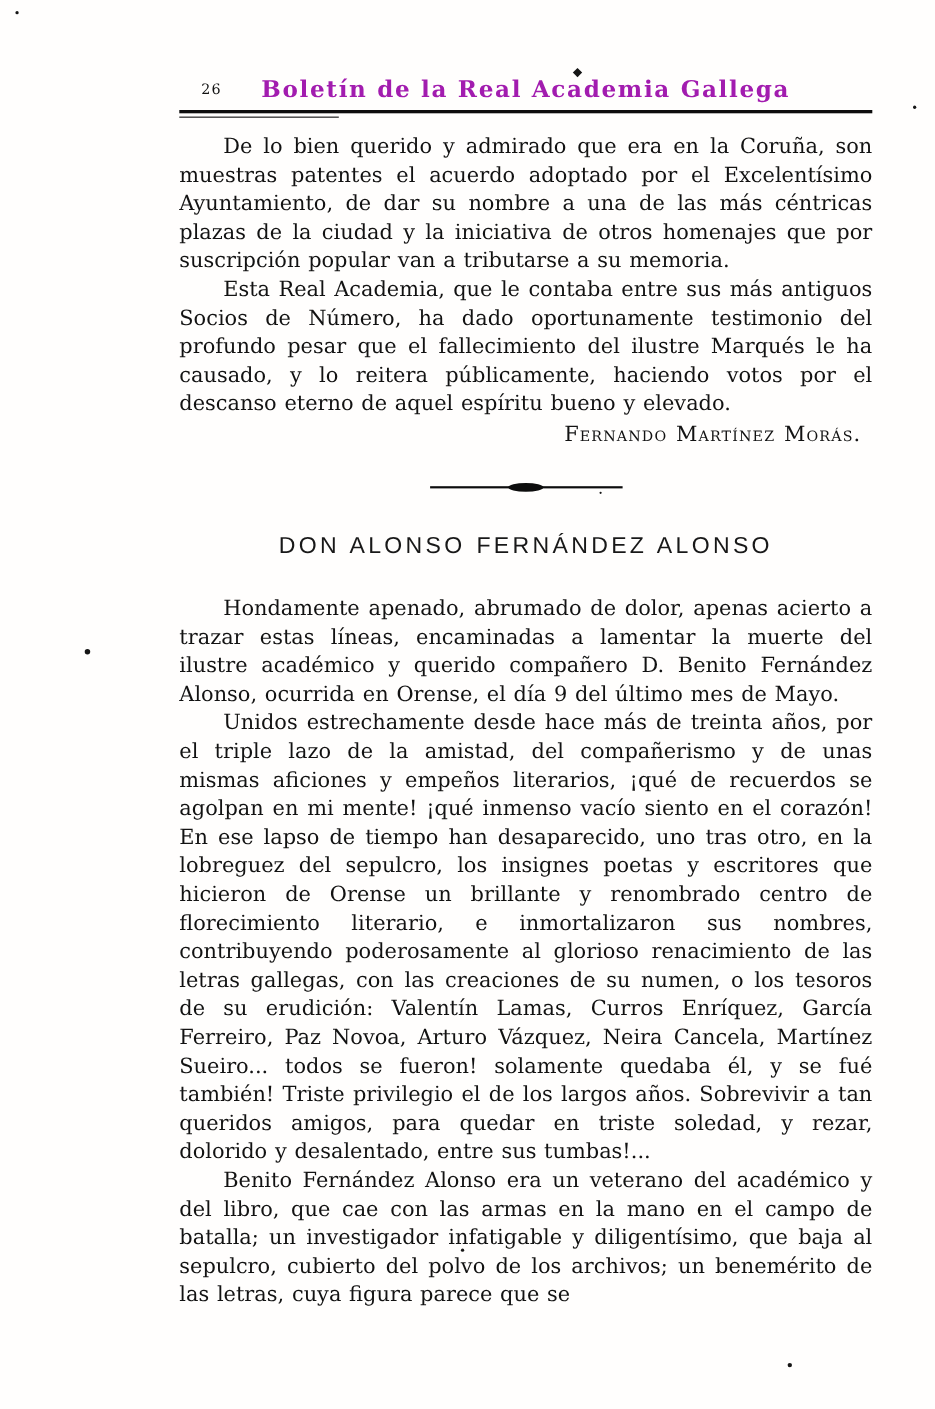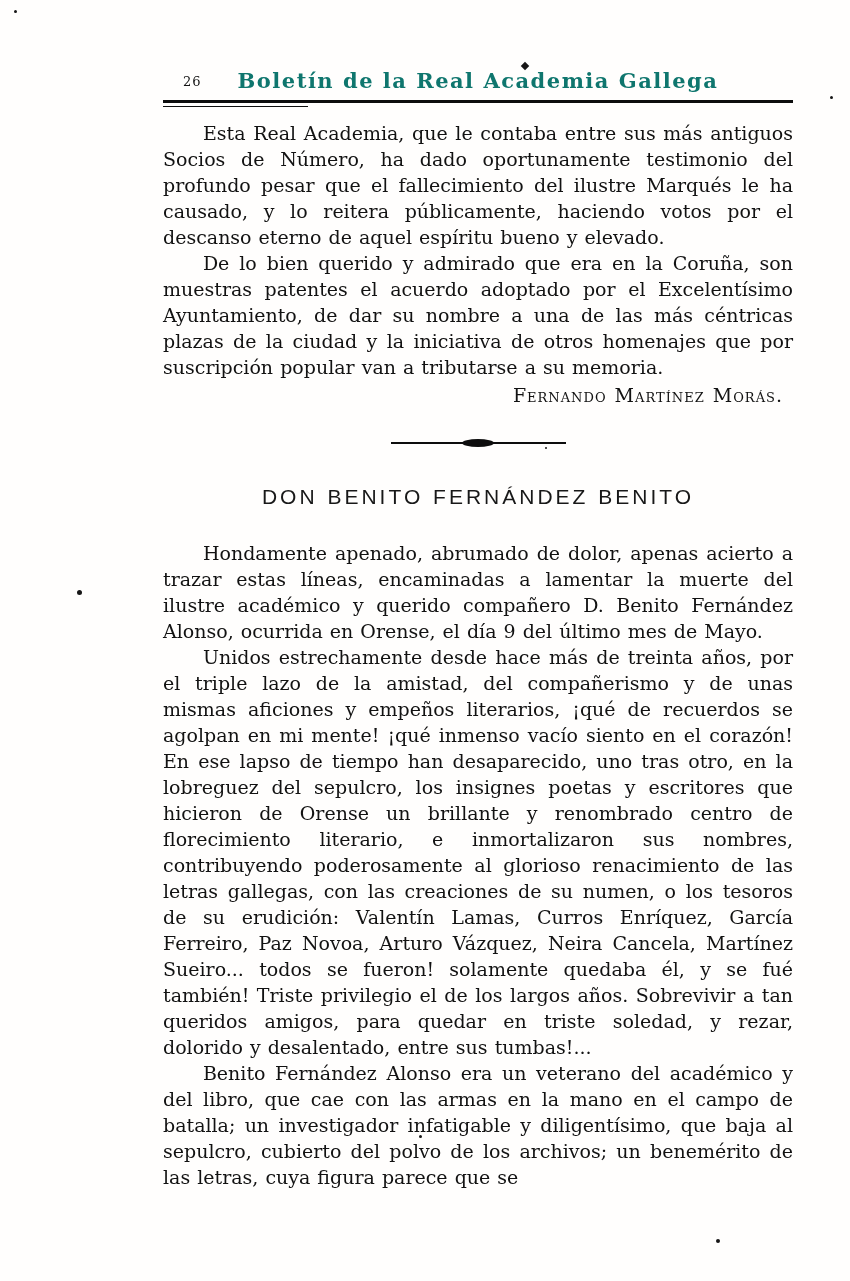--- a/index.html
+++ b/index.html
@@ -9,21 +9,21 @@
     background:#fffefd;
     font-family:"DejaVu Serif", serif;
     color:#121212;
     overflow:hidden;
   }
   
   .header { position:absolute; top:68px; left:163px; width:630px; height:30px; }
   .page-number { position:absolute; left:20px; top:6px; font-size:13px; letter-spacing:1px; }
   .header-title {
     text-align:center; font-size:21px; font-weight:bold;
-    letter-spacing:1.5px; color:#0f766e;
+    letter-spacing:1.5px; color:#a21caf;
   }
   .rule-thick { position:absolute; top:100px; left:163px; width:630px; height:3px; background:#0d0d0d; }
   .rule-thin  { position:absolute; top:106px; left:163px; width:145px; height:1px; background:#0d0d0d; }
 
   
   .content {
     position:absolute; top:120px; left:163px; width:630px;
     font-size:19px; line-height:26px; text-align:justify;
     word-spacing:1px;
   }
@@ -61,30 +61,30 @@
 
   <div class="header">
     <span class="page-number">26</span>
     <div class="header-title">Boletín de la Real Academia Gallega</div>
   </div>
   <div class="rule-thick"></div>
   <div class="rule-thin"></div>
 
   <div class="content">
 
+    <p class="indent">De lo bien querido y admirado que era en la Coruña, son muestras patentes el acuerdo adoptado por el Excelentísimo Ayuntamiento, de dar su nombre a una de las más céntricas plazas de la ciudad y la iniciativa de otros homenajes que por suscripción popular van a tributarse a su memoria.</p>
     <p class="indent">Esta Real Academia, que le contaba entre sus más antiguos Socios de Número, ha dado oportunamente testimonio del profundo pesar que el fallecimiento del ilustre Marqués le ha causado, y lo reitera públicamente, haciendo votos por el descanso eterno de aquel espíritu bueno y elevado.</p>
-    <p class="indent">De lo bien querido y admirado que era en la Coruña, son muestras patentes el acuerdo adoptado por el Excelentísimo Ayuntamiento, de dar su nombre a una de las más céntricas plazas de la ciudad y la iniciativa de otros homenajes que por suscripción popular van a tributarse a su memoria.</p>
     <div class="signature">Fernando Martínez Morás.</div>
 
     <div class="divider">
       <div class="divider-line"></div>
       <div class="divider-blob"></div>
     </div>
 
-    <h2 class="section-title">DON BENITO FERNÁNDEZ BENITO</h2>
+    <h2 class="section-title">DON ALONSO FERNÁNDEZ ALONSO</h2>
 
     <p class="indent after-title">Hondamente apenado, abrumado de dolor, apenas acierto a trazar estas líneas, encaminadas a lamentar la muerte del ilustre académico y querido compañero D. Benito Fernández Alonso, ocurrida en Orense, el día 9 del último mes de Mayo.</p>
     <p class="indent">Unidos estrechamente desde hace más de treinta años, por el triple lazo de la amistad, del compañerismo y de unas mismas aficiones y empeños literarios, ¡qué de recuerdos se agolpan en mi mente! ¡qué inmenso vacío siento en el corazón! En ese lapso de tiempo han desaparecido, uno tras otro, en la lobreguez del sepulcro, los insignes poetas y escritores que hicieron de Orense un brillante y renombrado centro de florecimiento literario, e inmortalizaron sus nombres, contribuyendo poderosamente al glorioso renacimiento de las letras gallegas, con las creaciones de su numen, o los tesoros de su erudición: Valentín Lamas, Curros Enríquez, García Ferreiro, Paz Novoa, Arturo Vázquez, Neira Cancela, Martínez Sueiro... todos se fueron! solamente quedaba él, y se fué también! Triste privilegio el de los largos años. Sobrevivir a tan queridos amigos, para quedar en triste soledad, y rezar, dolorido y desalentado, entre sus tumbas!...</p>
     <p class="indent">Benito Fernández Alonso era un veterano del académico y del libro, que cae con las armas en la mano en el campo de batalla; un investigador infatigable y diligentísimo, que baja al sepulcro, cubierto del polvo de los archivos; un benemérito de las letras, cuya figura parece que se</p>
   </div>
 
   <div class="diamond" style="left:522px;top:63px;width:6px;height:6px;"></div>
   <div class="speck" style="left:77px;top:590px;width:5px;height:5px;"></div>
   <div class="speck" style="left:716px;top:1239px;width:4px;height:4px;"></div>
   <div class="speck" style="left:419px;top:1135px;width:3px;height:3px;"></div>

